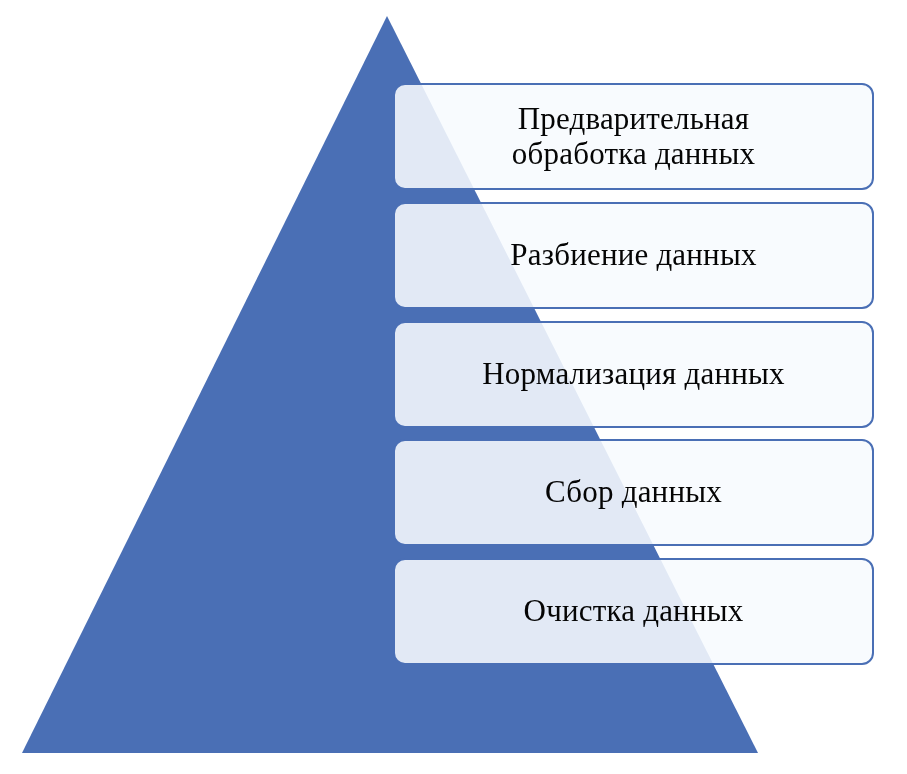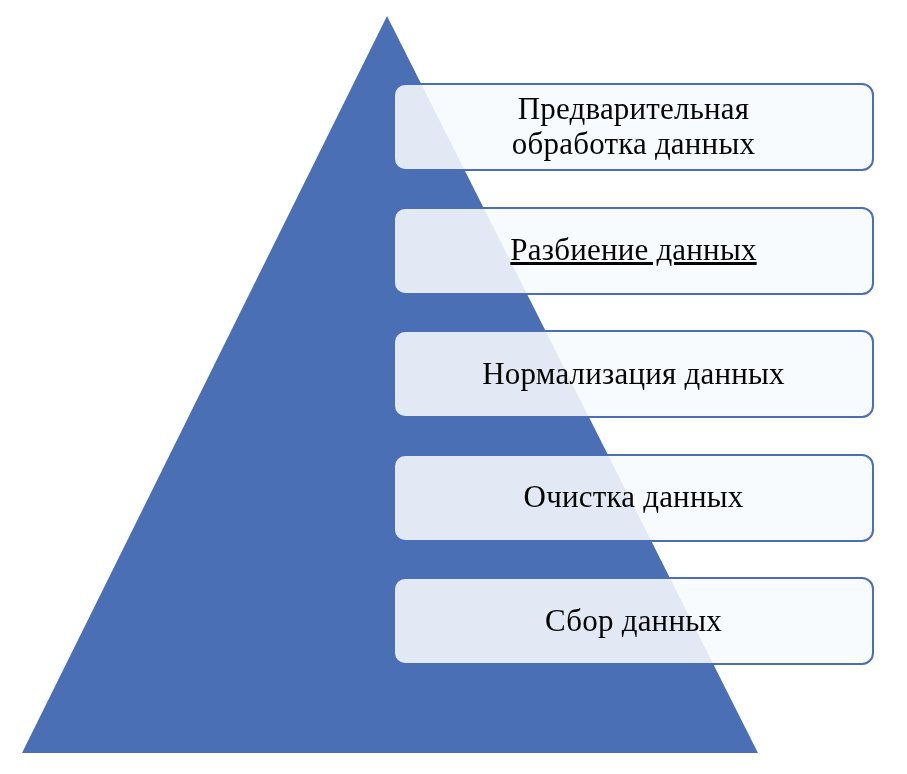--- a/index.html
+++ b/index.html
@@ -34,21 +34,21 @@
     left: 393px;
     top: 83px;
     width: 481px;
     height: 582px;
     display: flex;
     flex-direction: column;
     justify-content: space-between;
   }
   .step-box {
     position: relative;
-    height: 88px;
+    height: 107px;
     box-sizing: border-box;
     border: 2px solid #4a6fb5;
     border-radius: 12px;
     background: rgba(247, 250, 254, 0.88);
     display: flex;
     align-items: center;
     justify-content: center;
     overflow: hidden;
     box-shadow: 0 0 0 0 rgba(0,0,0,0);
   }
@@ -79,31 +79,31 @@
     </svg>
   </div>
 
   <div id="step-stack">
 
     <div class="step-box two-line" style="border-color: rgb(74, 111, 181); border-radius: 12px;">
       <div class="step-label" style="color: rgb(5, 5, 5);">Предварительная
 обработка данных</div>
     </div>
 
-    <div class="step-box" style="border-color: rgb(74, 111, 181); border-radius: 12px; text-decoration: underline;">
+    <div class="step-box" style="border-color: rgb(74, 111, 181); border-radius: 12px;">
       <div class="step-label" style="color: rgb(5, 5, 5);">Разбиение данных</div>
     </div>
 
     <div class="step-box" style="border-color: rgb(74, 111, 181); border-radius: 12px;">
       <div class="step-label" style="color: rgb(5, 5, 5);">Нормализация данных</div>
     </div>
 
 
     <div class="step-box" style="border-color: rgb(74, 111, 181); border-radius: 12px;">
-      <div class="step-label" style="color: rgb(5, 5, 5);">Очистка данных</div>
+      <div class="step-label" style="color: rgb(5, 5, 5);">Сбор данных</div>
     </div>
 
     <div class="step-box" style="border-color: rgb(74, 111, 181); border-radius: 12px;">
-      <div class="step-label" style="color: rgb(5, 5, 5);">Сбор данных</div>
+      <div class="step-label" style="color: rgb(5, 5, 5);">Очистка данных</div>
     </div>
 
   </div>
 </div>
 
 </body></html>

